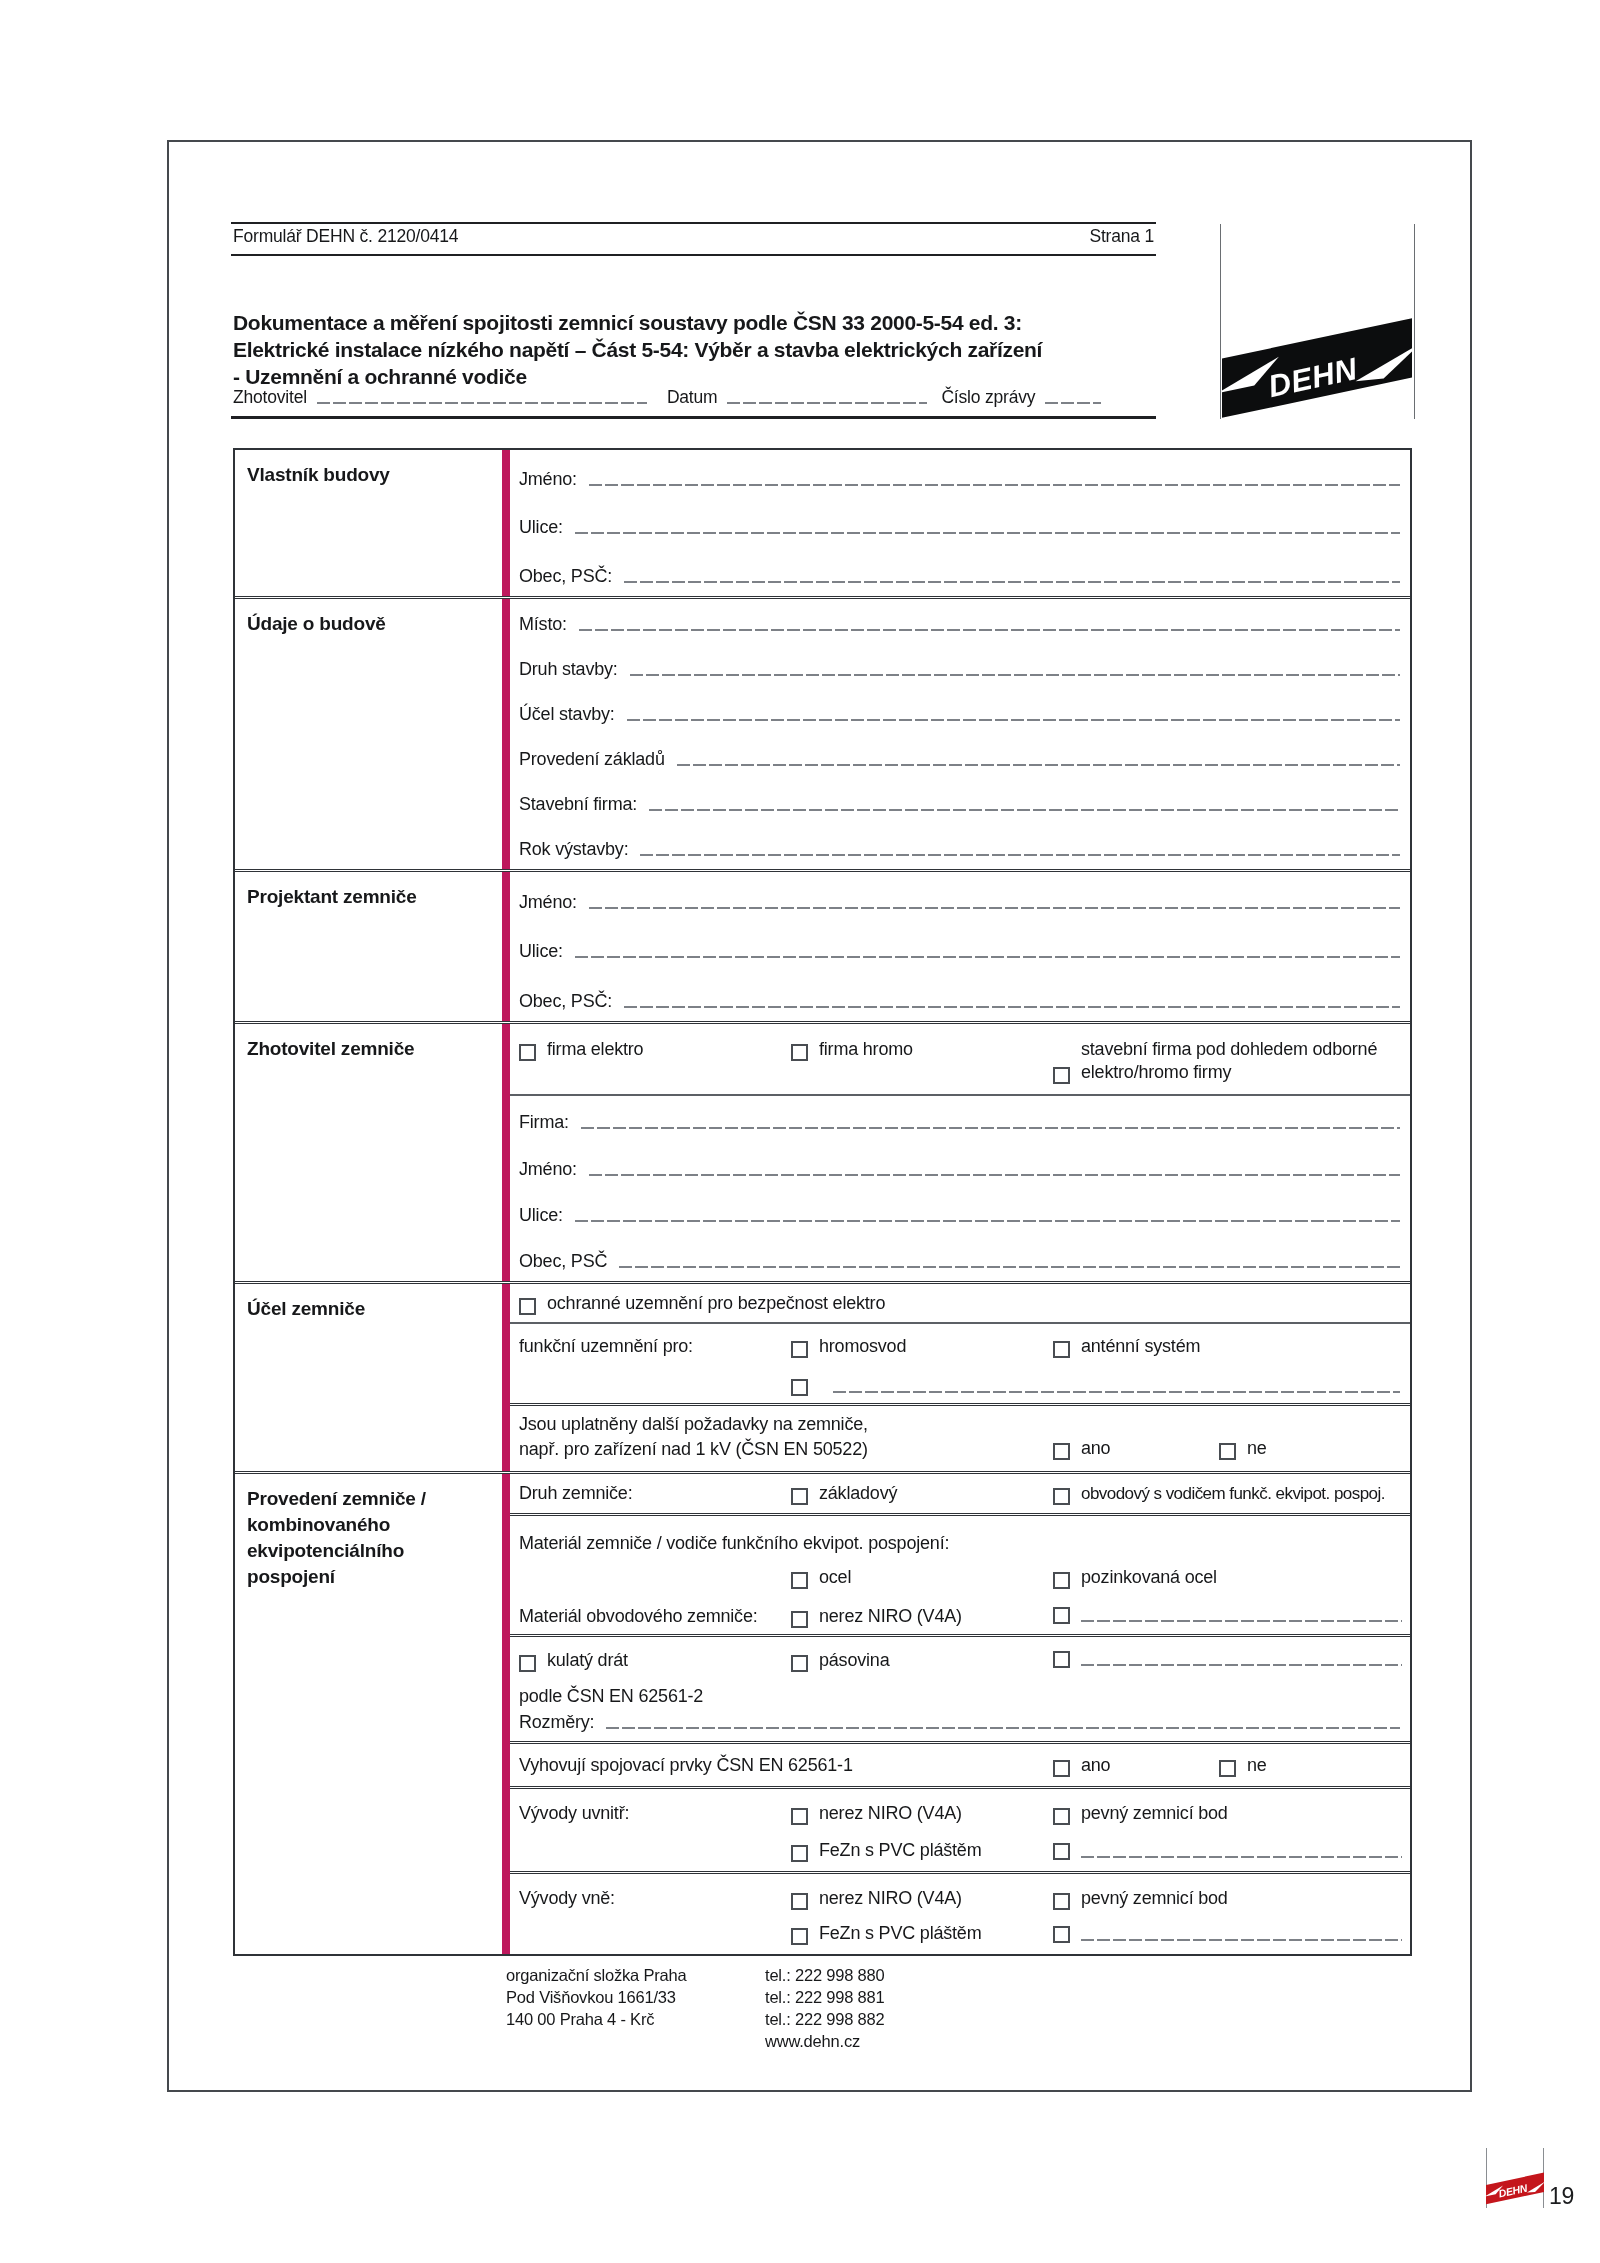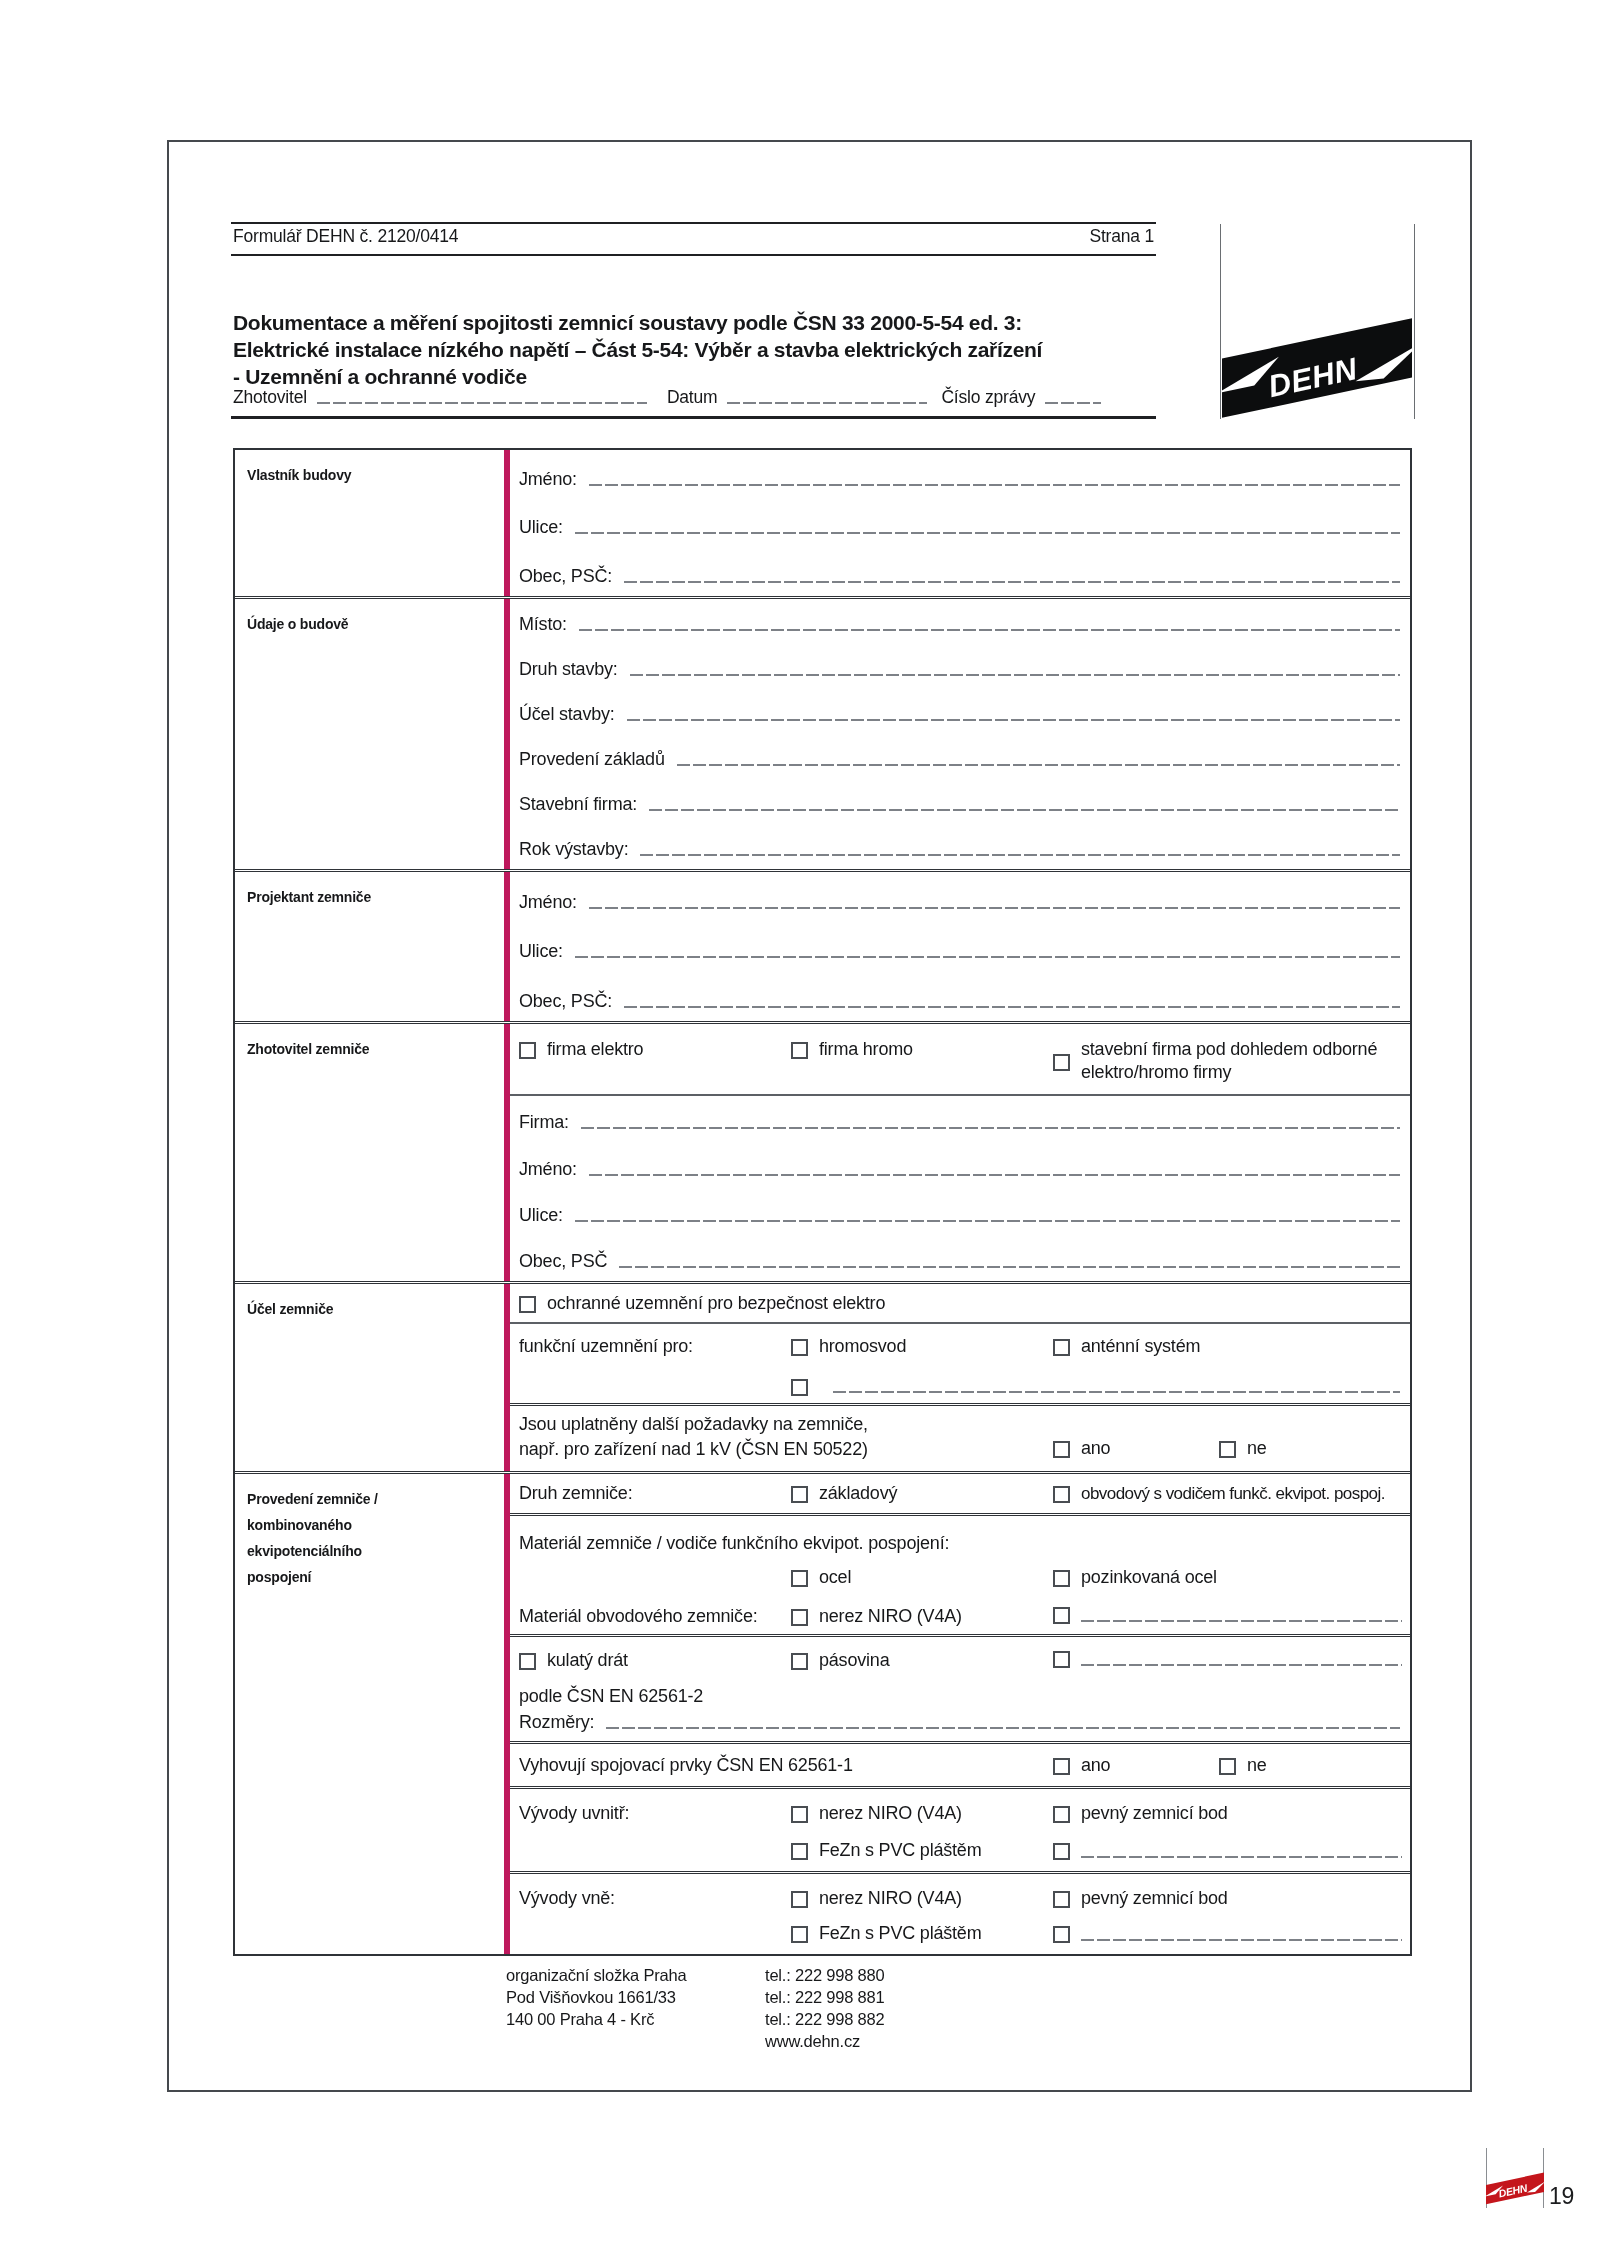--- a/index.html
+++ b/index.html
@@ -22,33 +22,33 @@
   .ul-330{width:330px;flex:none;} .ul-200{width:200px;flex:none;} .ul-56{width:56px;flex:none;}
 
   .logobox-line{position:absolute;top:82px;width:1px;height:195px;background:#6a6e72;}
   .lv1{left:1051px;} .lv2{left:1245px;}
   .dehn-logo{position:absolute;left:1053px;top:168px;}
 
   
   .table{position:absolute;left:64px;top:306px;width:1179px;border:2px solid #2f3338;box-sizing:border-box;display:flex;flex-direction:column;background:#fff;}
   .sec{display:flex;box-sizing:border-box;}
   .sec + .sec{border-top:3px double #2f3338;}
-  .sec-label{width:275px;flex:none;box-sizing:border-box;border-right:6px solid #be185d;padding:12px 6px 0 12px;font-weight:bold;font-size:14px;line-height:26px;}
+  .sec-label{width:275px;flex:none;box-sizing:border-box;border-right:8px solid #be185d;padding:12px 6px 0 12px;font-weight:bold;font-size:19px;line-height:26px;}
   .sec-body{flex:1;display:flex;flex-direction:column;box-sizing:border-box;min-width:0;}
 
   .s1{height:146px;} .s2{height:273px;} .s3{height:152px;} .s4{height:260px;} .s5{height:190px;} .s6{height:483px;}
 
   .fields{flex:1;display:flex;flex-direction:column;padding:0 10px 0 9px;}
   .frow{flex:1;display:flex;align-items:flex-end;padding-bottom:9px;}
   .flabel{font-size:18px;margin-right:12px;white-space:nowrap;}
   .frow .uline{flex:1;}
 
   .orow{display:grid;grid-template-columns:272px 262px 1fr;align-items:center;padding:0 8px 0 9px;box-sizing:border-box;}
   .olabel{font-size:18px;}
-  .cbitem{display:flex;align-items:center;font-size:18px;line-height:23px;min-width:0;}
+  .cbitem{display:flex;align-items:flex-end;font-size:18px;line-height:23px;min-width:0;}
   .cb{width:17px;height:17px;border:2px solid #494d52;box-sizing:border-box;flex:none;margin-right:11px;margin-top:2px;background:#fff;}
   .small-opt{font-size:17px;letter-spacing:-0.55px;white-space:nowrap;}
   .cbline{display:flex;align-items:flex-end;}
   .cbline .cb{margin-top:0;margin-bottom:2px;}
   .cbline .uline{flex:1;margin-bottom:4px;}
 
   
   .cbrow4{height:70px;padding-top:14px;align-items:start;}
   .s4fields{flex:1;border-top:2px solid #5c6065;display:flex;flex-direction:column;padding:0 10px 0 9px;}
 

